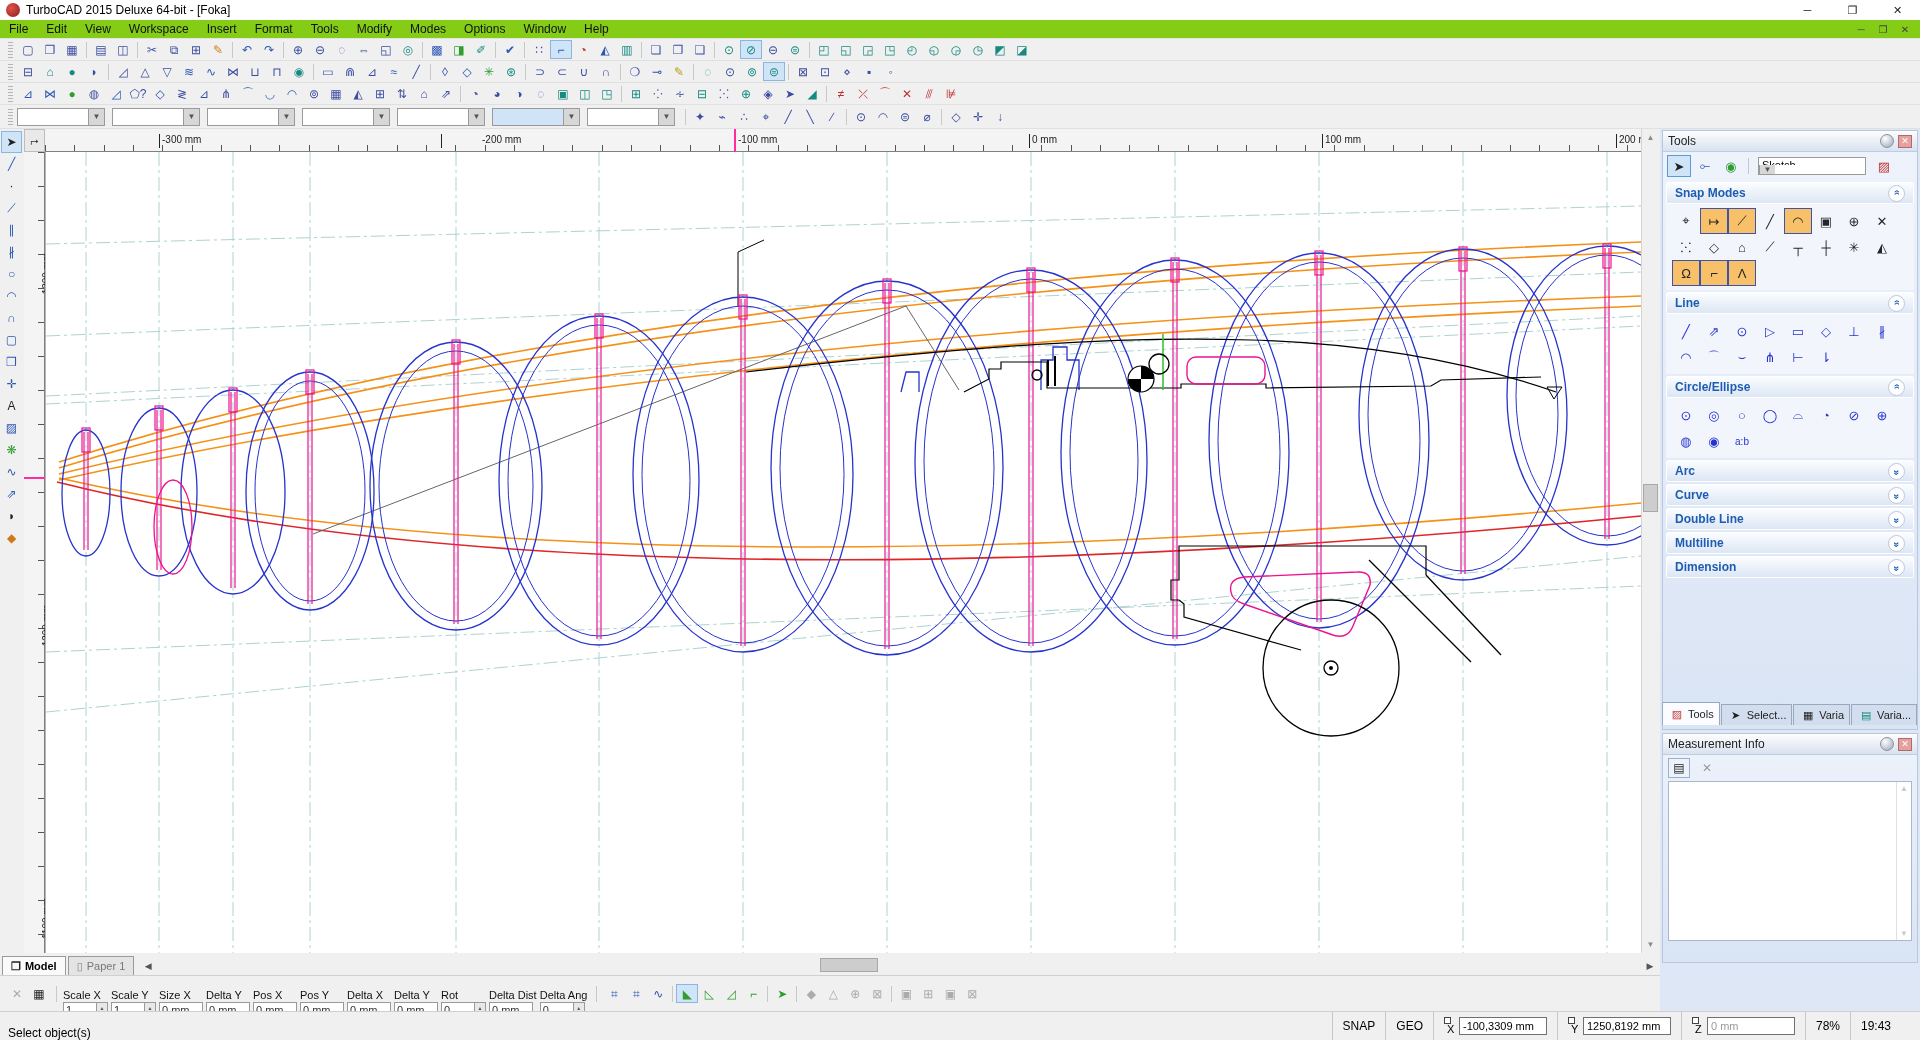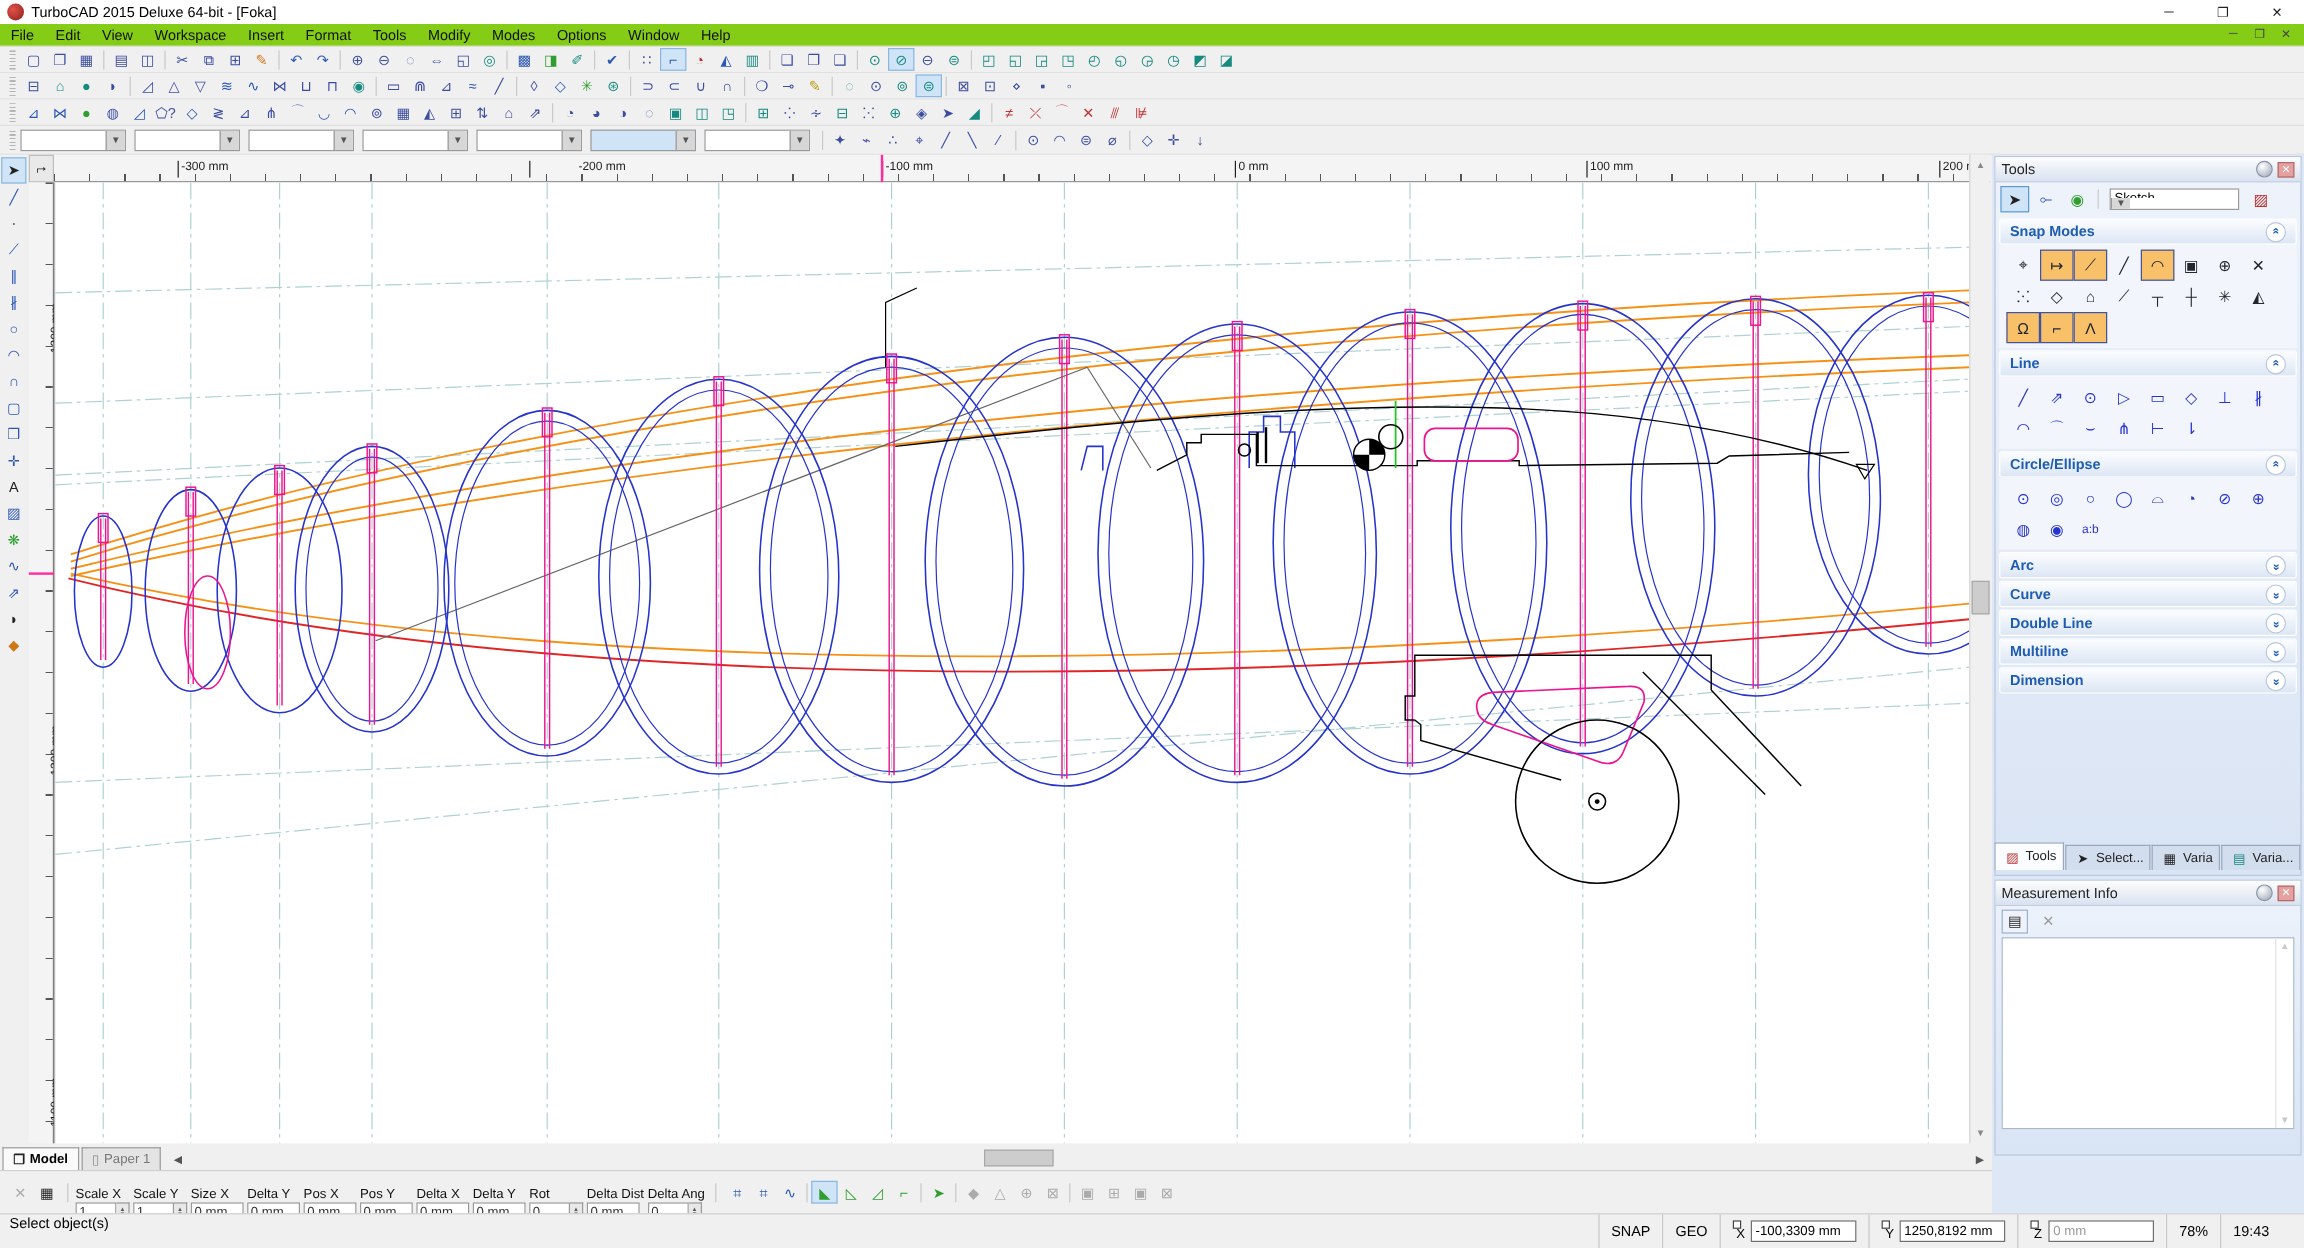--- a/index.html
+++ b/index.html
@@ -57,21 +57,21 @@
   
   .inspector { position:absolute; left:0; top:975px; width:1920px; height:36px; background:#f0f0f0; border-top:1px solid #d0d0d0; display:flex; align-items:center; padding-left:6px; }
   .insp-icons { display:flex; align-items:center; }
   .field { display:flex; flex-direction:column; margin-right:3px; flex:none; }
   .field .flabel { font-size:11px; color:#111; line-height:13px; white-space:nowrap;margin-top:20px; }
   .field .fbox { display:flex; }
   .field input { width:42px; height:16px; border:1px solid #9a9a9a; font-size:11px; padding:0 2px; font-family:"Liberation Sans",sans-serif; color:#333; background:#fff; }
   .spin { width:11px; height:16px; border:1px solid #9a9a9a; border-left:none; background:#e8e8e8; display:flex; flex-direction:column; align-items:center; justify-content:center; font-size:5px; color:#555; line-height:4px; }
 
   
-  .statusbar { position:absolute; left:0; top:1011px; width:1920px; height:29px; background:#f0f0f0; border-top:1px solid #cfcfcf; display:flex; align-items:flex-start; }
+  .statusbar { position:absolute; left:0; top:1011px; width:1920px; height:29px; background:#f0f0f0; border-top:1px solid #cfcfcf; display:flex; align-items:flex-end; }
   .prompt { padding-left:8px; color:#000; }
   .sright { margin-left:auto; display:flex; align-items:center; height:100%; }
   .sitem { padding:0 10px; border-left:1px solid #c8c8c8; height:100%; display:flex; align-items:center; color:#000; }
   .coordbox { display:flex; align-items:center; gap:3px; }
   .axico { width:12px; height:20px; position:relative; }
   .axico i { position:absolute; left:0; top:1px; width:7px; height:7px; border:1px solid #444; background:#fff; }
   .axico b { position:absolute; left:3px; top:7px; font-size:11px; font-weight:normal; font-style:normal; color:#000; }
   .cfield { width:88px; height:18px; border:1px solid #707070; background:#fff; font-size:11px; display:flex; align-items:center; padding:0 3px; }
   .cfield.dim { color:#9a9a9a; }
 
@@ -359,21 +359,21 @@
       <div class="ic" style="color: rgb(43, 87, 181);">▨</div>
       <div class="ic" style="color: rgb(47, 158, 47);">❋</div>
       <div class="ic" style="color: rgb(43, 87, 181);">∿</div>
       <div class="ic" style="color: rgb(43, 87, 181);">⇗</div>
       <div class="ic" style="color: rgb(34, 34, 34);">◗</div>
       <div class="ic" style="color: rgb(208, 120, 24);">◆</div>
     </div>
 
   <div class="corner">⮣</div>
   <div class="hruler" id="hruler">
-      <span class="hlabel" style="left: 103px;">-300 mm</span>
+      <span class="hlabel" style="left: 114px;">-300 mm</span>
       <span class="hlabel" style="left: 396px; padding-left: 40px;">-200 mm</span>
       <span class="hlabel" style="left: 690px;">-100 mm</span>
       <span class="hlabel" style="left: 984px;">0 mm</span>
       <span class="hlabel" style="left: 1277px;">100 mm</span>
       <span class="hlabel" style="left: 1571px;">200 mm</span>
       <div class="hmark" style="left: 689px;"></div>
     </div>
   <div class="vruler" id="vruler">
       <span class="vlabel" style="top: 116px;">1300 mm</span>
       <span class="vlabel" style="top: 468px;">1200 mm</span>

